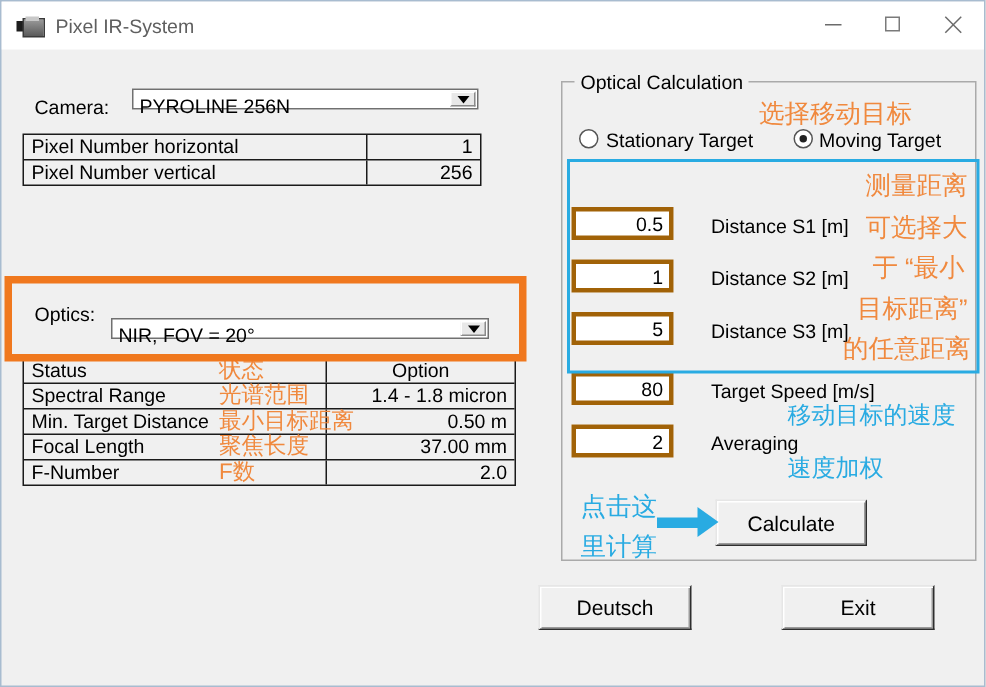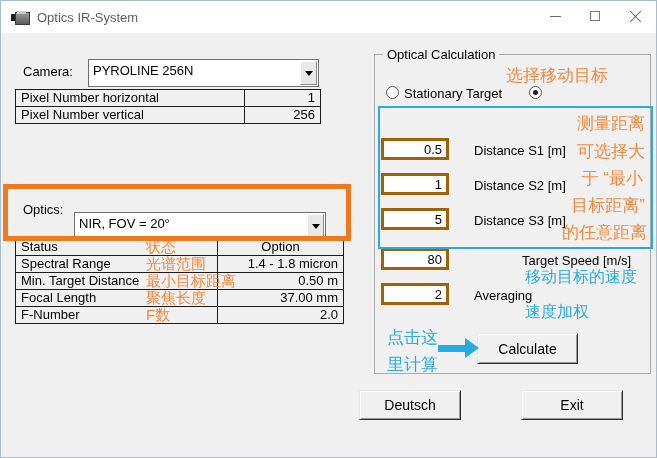--- a/index.html
+++ b/index.html
@@ -14,21 +14,21 @@
   .winbtns{position:absolute;right:1px;top:0;height:30px;display:flex;}
   .winbtn{width:40px;height:30px;display:flex;align-items:center;justify-content:center;}
   .glyph-min{width:11px;height:1px;background:#6b6b6b;}
   .glyph-max{width:10px;height:10px;border:1px solid #7a7a7a;box-sizing:border-box;}
   .glyph-close{position:relative;width:13px;height:13px;}
   .glyph-close::before,.glyph-close::after{content:"";position:absolute;left:-1px;top:6px;width:15px;height:1px;background:#6b6b6b;}
   .glyph-close::before{transform:rotate(45deg);}
   .glyph-close::after{transform:rotate(-45deg);}
   
   .lbl{position:absolute;font-size:13px;color:#000;white-space:nowrap;}
-  .combo{position:absolute;background:#fff;border:1px solid #707070;box-sizing:border-box;height:28px;}
+  .combo{position:absolute;background:#fff;border:1px solid #707070;box-sizing:border-box;height:14px;}
   .combo-text{position:absolute;left:4px;top:3px;font-size:13px;color:#000;white-space:nowrap;}
   .combo-btn{position:absolute;right:1px;top:1px;bottom:1px;width:17px;background:#e8e8e8;border:1px solid;border-color:#ffffff #8a8a8a #8a8a8a #ffffff;box-sizing:border-box;display:flex;align-items:center;justify-content:center;}
   .combo-arrow{width:0;height:0;border-left:4px solid transparent;border-right:4px solid transparent;border-top:5px solid #000;}
   .field{position:absolute;width:68px;height:22px;background:#fff;border:3px solid #a16207;box-sizing:border-box;font-size:13px;text-align:right;padding:0 4px 0 0;font-family:"Liberation Sans","DejaVu Sans",sans-serif;color:#000;}
   .btn{position:absolute;background:#f0f0f0;border:1px solid;border-color:#e6e6e6 #2e2e2e #2e2e2e #e6e6e6;box-shadow:inset 1px 1px 0 #ffffff,inset -1px -1px 0 #9a9a9a;box-sizing:border-box;font-size:14px;color:#000;display:flex;align-items:center;justify-content:center;cursor:default;font-family:"Liberation Sans","DejaVu Sans",sans-serif;}
   
   .tbl{position:absolute;border:1px solid #1a1a1a;box-sizing:content-box;background:#f0f0f0;}
   .trow{position:relative;display:flex;height:16px;}
   .trow + .trow{border-top:1px solid #1a1a1a;}
   .tcell-l{box-sizing:border-box;border-right:1px solid #1a1a1a;padding-left:5px;font-size:13px;line-height:16px;white-space:nowrap;}
@@ -56,21 +56,21 @@
 <body>
 
 <div class="window">
 
   <div class="titlebar">
     <span class="app-icon">
       <span class="cam-lens"></span>
         <span class="cam-body"></span>
         <span class="cam-top"></span>
     </span>
-    <span class="title-text">Optics IR-System</span>
+    <span class="title-text">Pixel IR-System</span>
     <div class="winbtns">
       <span class="winbtn">
           <span class="glyph-min"></span>
         </span>
       <span class="winbtn">
           <span class="glyph-max"></span>
         </span>
       <span class="winbtn">
           <span class="glyph-close"></span>
         </span>
@@ -134,39 +134,40 @@
   </div>
 
   <div class="groupbox"></div>
   <span class="group-legend">Optical Calculation</span>
 
   <span class="zh-orange" style="left:505px;top:63px;">选择移动目标</span>
 
   <span class="radio" style="left:385px;top:85px;"></span>
   <span class="lbl" style="left:403px;top:85px;">Stationary Target</span>
   <span class="radio checked" style="left:528px;top:85px;"></span>
+  <span class="lbl" style="left:545px;top:85px;">Moving Target</span>
 
   <div class="blue-box" style="left:377px;top:105px;width:271px;height:139px;"></div>
   <span class="zh-orange" style="right:11px;top:111px;">测量距离</span>
 
   <input class="field" style="left: 380px; top: 137px;" value="0.5">
   <span class="lbl" style="left:473px;top:142px;">Distance S1 [m]</span>
   <span class="zh-orange" style="right:11px;top:139px;">可选择大</span>
 
   <input class="field" style="left: 380px; top: 172px;" value="1">
   <span class="lbl" style="left:473px;top:177px;">Distance S2 [m]</span>
   <span class="zh-orange" style="right:13px;top:166px;">于 “最小</span>
   <span class="zh-orange" style="right:11px;top:193px;">目标距离”</span>
 
   <input class="field" style="left: 380px; top: 207px;" value="5">
   <span class="lbl" style="left:473px;top:212px;">Distance S3 [m]</span>
   <span class="zh-orange" style="right:9px;top:220px;">的任意距离</span>
 
   <input class="field" style="left: 380px; top: 247px;" value="80">
-  <span class="lbl" style="left:473px;top:252px;margin-left:48px;">Target Speed [m/s]</span>
+  <span class="lbl" style="left:473px;top:252px;">Target Speed [m/s]</span>
   <span class="zh-blue" style="left:524px;top:266px;">移动目标的速度</span>
 
   <input class="field" style="left: 380px; top: 282px;" value="2">
   <span class="lbl" style="left:473px;top:287px;">Averaging</span>
   <span class="zh-blue" style="left:524px;top:301px;">速度加权</span>
 
   <span class="zh-blue" style="left:386px;top:325px;font-size:17px;">点击这</span>
   <span class="zh-blue" style="left:386px;top:352px;font-size:17px;">里计算</span>
   <span class="arrow-shaft"></span>
   <span class="arrow-head"></span>

